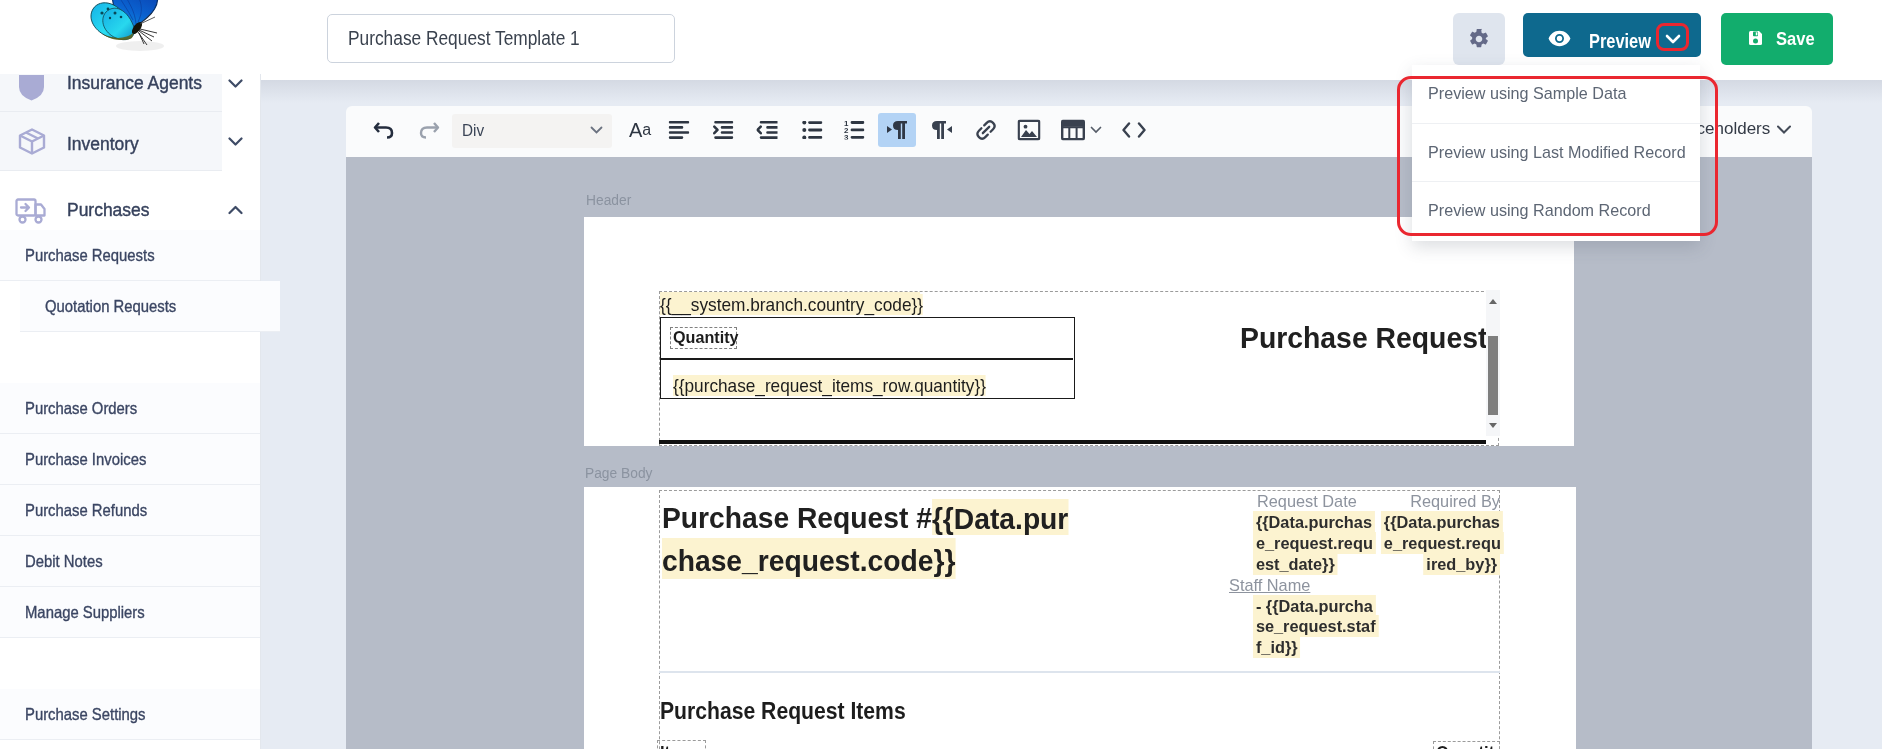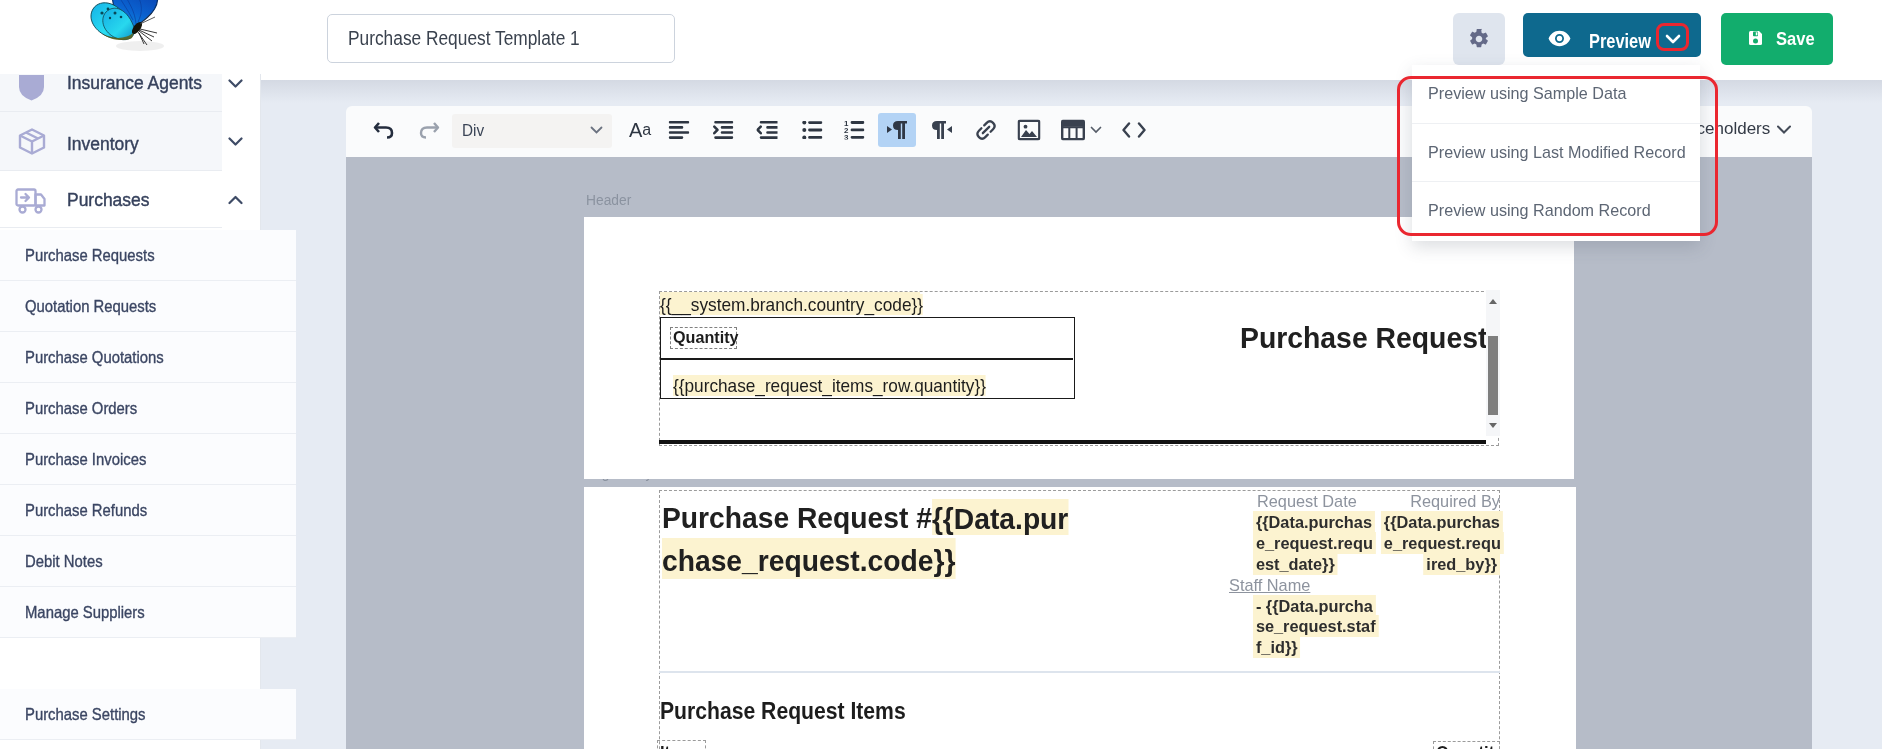--- a/index.html
+++ b/index.html
@@ -6,38 +6,38 @@
 html,body { width:1882px; height:749px; overflow:hidden; }
 body { font-family:"Liberation Sans", sans-serif; background:#e6ebf3; position:relative; }
 .abs { position:absolute; }
 
 
 #sidebar { left:0; top:0; width:261px; height:749px; background:#fff; z-index:7; }
 .srow { position:absolute; left:0; width:222px; border-bottom:1px solid #e9ecf1; background:#f5f7fa; }
 .srow .ic { position:absolute; left:18px; }
 .srow .lbl { position:absolute; left:67px; font-size:18px; line-height:18px; color:#36415c; -webkit-text-stroke:0.4px #36415c; transform:scaleX(0.97); transform-origin:0 50%; white-space:nowrap; }
 .srow .chev { position:absolute; left:228px; }
-.subrow { position:absolute; left:0; width:296px; height:51px; border-bottom:1px solid #ebeef3; background:#fbfcfe; }
+.subrow { position:absolute; left:0; width:260px; height:51px; border-bottom:1px solid #ebeef3; background:#fbfcfe; }
 .subrow span { position:absolute; left:25px; top:17px; font-size:16.5px; line-height:17px; color:#3b4663; -webkit-text-stroke:0.35px #3b4663; transform:scaleX(0.90); transform-origin:0 50%; white-space:nowrap; }
 
 
 #topbar { left:0; top:0; width:1882px; height:80px; background:#fff; z-index:6; }
 #tpl-input { position:absolute; left:327px; top:14px; width:348px; height:49px; border:1px solid #ccd3dd; border-radius:5px; background:#fff; font-size:20px; color:#3a424e; line-height:47px; padding-left:20px; transform-origin:0 0; }
 #tpl-input span { display:inline-block; transform:scaleX(0.866); transform-origin:0 50%; white-space:nowrap; }
 #gear-btn { position:absolute; left:1453px; top:13px; width:52px; height:52px; background:#dfe5ee; border-radius:6px; }
 #preview-btn { position:absolute; left:1523px; top:13px; width:178px; height:44px; background:#0e698e; border-radius:5px; }
 #preview-btn .txt { position:absolute; left:66px; top:18px; font-size:20px; font-weight:bold; color:#fff; line-height:20px; transform:scaleX(0.82); transform-origin:0 50%; white-space:nowrap; }
 #save-btn { position:absolute; left:1721px; top:13px; width:112px; height:52px; background:#12ad6d; border-radius:5px; }
 #save-btn .txt { position:absolute; left:55px; top:16px; font-size:19px; font-weight:bold; color:#fff; line-height:19px; transform:scaleX(0.87); transform-origin:0 50%; white-space:nowrap; }
 
 
 #toolbar { left:346px; top:106px; width:1466px; height:51px; background:#fafbfc; border-radius:6px 6px 0 0; z-index:2; }
 #canvas { left:346px; top:157px; width:1466px; height:592px; background:#b6bcc8; z-index:1; }
 .boxlabel { position:absolute; font-size:15.5px; color:#8b93a0; z-index:2; transform:scaleX(0.89); transform-origin:0 50%; }
-#header-box { left:584px; top:217px; width:990px; height:262px; background:#fff; z-index:2; overflow:hidden; }
+#header-box { left:584px; top:217px; width:990px; height:229px; background:#fff; z-index:2; overflow:hidden; }
 #body-box { left:584px; top:487px; width:992px; height:262px; background:#fff; z-index:2; overflow:hidden; }
 .dashed { position:absolute; border:1px dashed #9b9b9b; }
 .hl { background:#fcf3d0; }
 .glabel { font-size:17px; color:#8d939e; line-height:21px; }
 .sx96 { transform:scaleX(0.96); transform-origin:0 50%; white-space:nowrap; display:block; }
 .sx96r { transform:scaleX(0.96); transform-origin:100% 50%; white-space:nowrap; display:block; }
 .bfield { font-size:17px; font-weight:bold; color:#2e2e2e; line-height:20.8px; }
 .bfield .hl { padding:1.5px 3px; }
 .dd-sx { display:inline-block; transform:scaleX(0.95); transform-origin:0 50%; white-space:nowrap; }
 
@@ -318,43 +318,40 @@
         <g fill="none" stroke="#a9abd4" stroke-width="2.4" stroke-linejoin="round">
           <path d="M14 1.5 L26 7.5 V19.5 L14 25.5 L2 19.5 V7.5 Z"></path>
           <path d="M2 7.5 L14 13.5 L26 7.5 M14 13.5 V25.5 M8 4.5 L20 10.5"></path>
         </g>
       </svg>
     <span class="lbl" style="top:23px;">Inventory</span>
     <svg class="chev" style="top:24.5px;" width="15" height="10" viewBox="0 0 15 10">
         <path d="M1.5 1.5 L7.5 7.5 L13.5 1.5" fill="none" stroke="#3e4b66" stroke-width="2.2" stroke-linecap="round" stroke-linejoin="round"></path>
       </svg>
   </div>
-  <div class="srow" style="top:171px; height:57px; background:#fff;">
+  <div class="srow" style="top:181px; height:57px; background:#fff;">
     <svg class="ic" style="left:15px; top:17px;" width="31" height="26" viewBox="0 0 31 26">
         <g fill="none" stroke="#a9abd4" stroke-width="2.3" stroke-linejoin="round">
           <rect x="1.5" y="1.5" width="19" height="16" rx="1.5"></rect>
           <path d="M20.5 6.5 H26 L29.5 11 V17.5 H20.5 Z"></path>
           <circle cx="7.5" cy="21.5" r="3"></circle>
           <circle cx="23.5" cy="21.5" r="3"></circle>
           <path d="M6 9.5 H13 M10.5 6 L14 9.5 L10.5 13" stroke-linecap="round"></path>
         </g>
       </svg>
     <span class="lbl" style="top:20px;">Purchases</span>
     <svg class="chev" style="top:24px;" width="15" height="10" viewBox="0 0 15 10">
         <path d="M1.5 8 L7.5 2 L13.5 8" fill="none" stroke="#3e4b66" stroke-width="2.2" stroke-linecap="round" stroke-linejoin="round"></path>
       </svg>
   </div>
   <div class="subrow" style="top:230px;">
       <span>Purchase Requests</span>
     </div>
-  <div class="subrow" style="top:281px;">
+  <div class="subrow" style="top:281px;margin-left:20px;">
       <span>Quotation Requests</span>
-    </div>
-  <div class="subrow" style="top:332px;">
-      <span>Purchase Quotations</span>
     </div>
   <div class="subrow" style="top:383px;">
       <span>Purchase Orders</span>
     </div>
   <div class="subrow" style="top:434px;">
       <span>Purchase Invoices</span>
     </div>
   <div class="subrow" style="top:485px;">
       <span>Purchase Refunds</span>
     </div>

